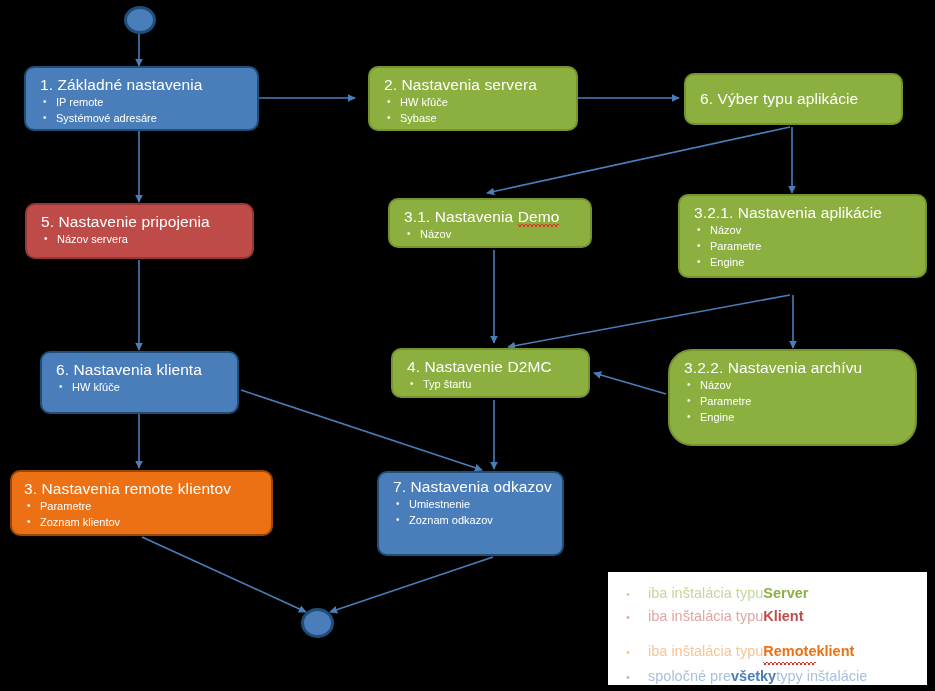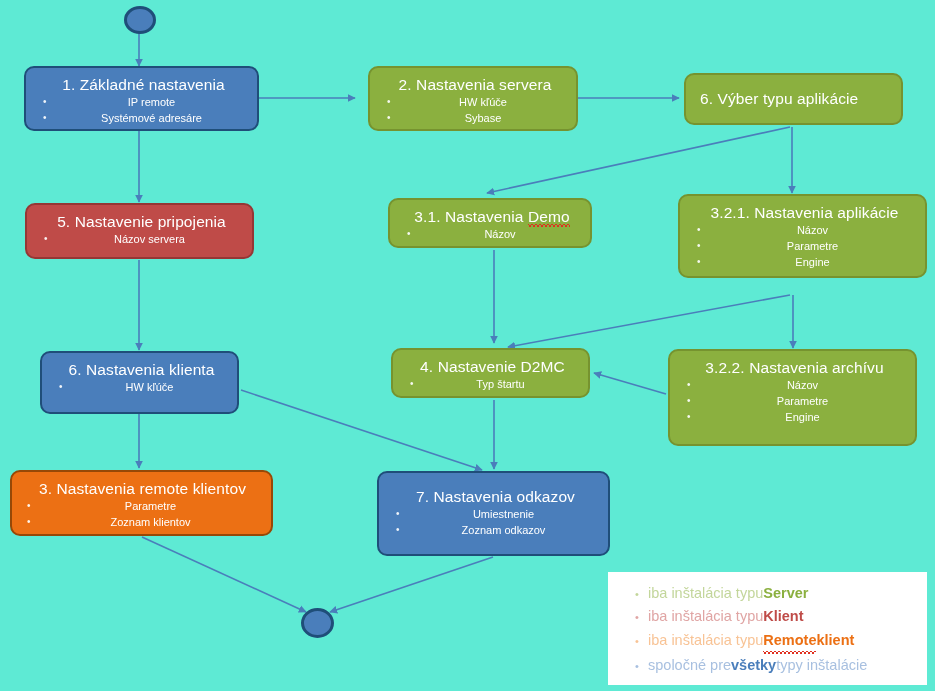--- a/index.html
+++ b/index.html
@@ -5,24 +5,23 @@
 <style>
   html, body {
     margin: 0;
     padding: 0;
     background: #ffffff;
   }
   #canvas {
     position: relative;
     width: 935px;
     height: 691px;
-    background: #5eead4;
+    background: #000000;
     overflow: hidden;
     font-family: "Liberation Sans", sans-serif;
-    text-align: center;
   }
   #edge-layer {
     position: absolute;
     left: 0; top: 0;
     width: 935px;
     height: 691px;
     pointer-events: none;
   }
   .node {
     position: absolute;
@@ -63,20 +62,21 @@
     opacity: 0.92;
   }
   .node.blue   { background: #4a7ebb; border-color: #1f4e79; }
   .node.green  { background: #8bb03f; border-color: #76932f; }
   .node.red    { background: #bf4b48; border-color: #953735; }
   .node.orange { background: #ec7014; border-color: #974806; }
 
   .spell {
     border-bottom: 2px dotted transparent;
     position: relative;
+    margin-top: 11px;
   }
   .spell::after {
     content: "";
     position: absolute;
     left: 0; right: 0;
     bottom: -2px;
     height: 3px;
     background-image:
       linear-gradient(45deg, transparent 40%, #e03020 40%, #e03020 60%, transparent 60%),
       linear-gradient(-45deg, transparent 40%, #e03020 40%, #e03020 60%, transparent 60%);
@@ -200,38 +200,38 @@
     </ul>
   </div>
 
   <div class="node green" style="left:391px; top:348px; width:199px; height:50px;">
     <div class="title">4. Nastavenie  D2MC</div>
     <ul>
       <li>Typ štartu</li>
     </ul>
   </div>
 
-  <div class="node green" style="left:668px; top:349px; width:249px; height:97px;">
+  <div class="node green" style="left:668px; top:349px; width:249px; height:97px;border-radius:24px;">
     <div class="title">3.2.2. Nastavenia  archívu</div>
     <ul>
       <li>Názov</li>
       <li>Parametre</li>
       <li>Engine</li>
     </ul>
   </div>
 
   <div class="node orange" style="left:10px; top:470px; width:263px; height:66px; padding-left:12px;">
     <div class="title">3. Nastavenia  remote klientov</div>
     <ul>
       <li>Parametre</li>
       <li>Zoznam klientov</li>
     </ul>
   </div>
 
-  <div class="node blue" style="left:377px; top:471px; width:233px; height:85px; padding-top:14px;">
+  <div class="node blue" style="left:377px; top:471px; width:187px; height:85px; padding-top:4px;">
     <div class="title">7. Nastavenia  odkazov</div>
     <ul>
       <li>Umiestnenie</li>
       <li>Zoznam odkazov</li>
     </ul>
   </div>
 
   <div id="legend" style="left:608px; top:572px; width:319px; height:113px;">
 
     <div class="row">

